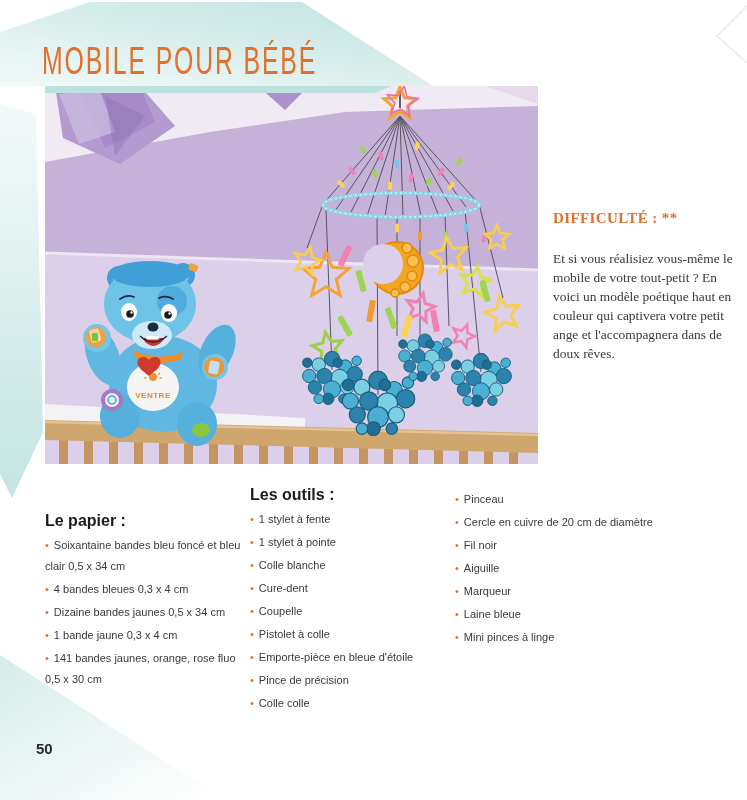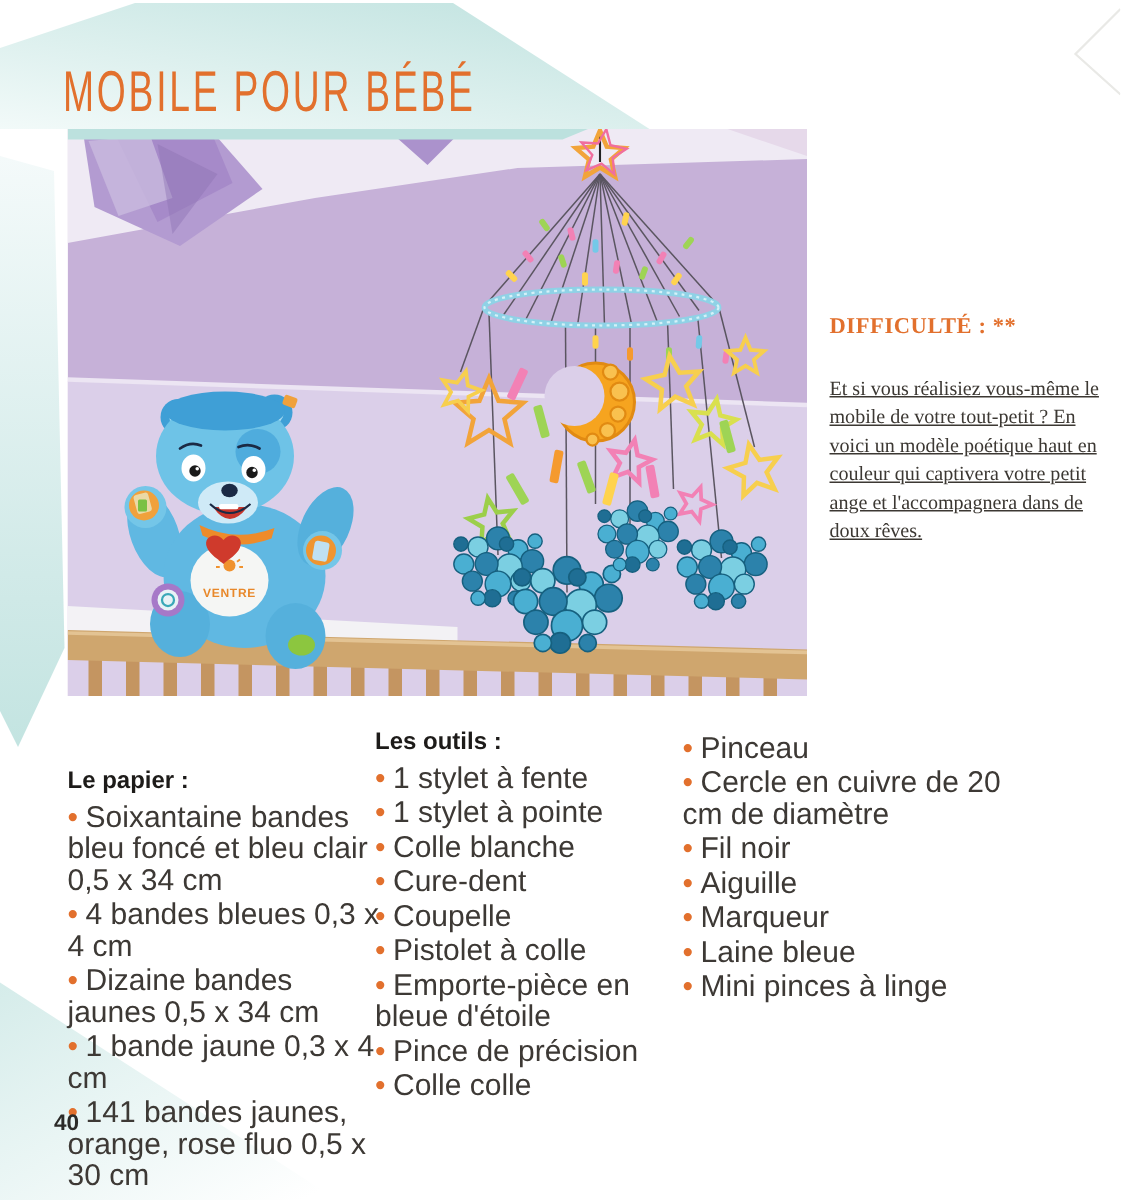--- a/index.html
+++ b/index.html
@@ -10,30 +10,30 @@
 
   .title{position:absolute;left:42px;top:40px;color:#e2702d;font-size:27px;font-weight:normal;
          letter-spacing:2px;transform:scale(0.92,1.42);transform-origin:0 0;white-space:nowrap;}
 
   .photo{position:absolute;left:45px;top:86px;width:544px;height:378px;overflow:hidden;}
 
   .sidebar{position:absolute;left:553px;top:210px;width:194px;}
   .difficulty{font-family:"Liberation Serif",serif;font-weight:bold;color:#e2702d;
               font-size:15px;letter-spacing:0.4px;}
   .intro{margin-top:22px;font-family:"Liberation Serif",serif;font-size:13.4px;
-         line-height:19px;color:#3c3833;text-decoration:underline;}
+         line-height:19px;color:#3c3833;}
 
   .col{position:absolute;}
   .col1{left:45px;top:486px;width:208px;}
   .col2{left:250px;top:486px;width:200px;}
   .col3{left:455px;top:489px;width:215px;}
   .supplies-heading{color:#e2702d;font-weight:bold;font-size:14px;letter-spacing:0.4px;}
   .subhead{font-weight:bold;color:#1d1b19;font-size:16px;margin-bottom:5px;}
   .col1 .subhead{margin-top:26px;}
-  .supply-item{font-size:20px;line-height:21px;color:#3d3935;margin-bottom:2px;}
+  .supply-item{font-size:11px;line-height:21px;color:#3d3935;margin-bottom:2px;}
   .supply-item .bullet{color:#e2702d;margin-right:5px;}
 
   .page-number{position:absolute;left:36px;top:740px;font-weight:bold;font-size:15px;color:#2b2a28;}
 </style>
 </head>
 <body>
 
 <div class="page">
 
   <svg class="decor" width="747" height="800" aria-hidden="true">
@@ -314,14 +314,14 @@
         <div class="supply-item"><span class="bullet">•</span><span>Pinceau</span></div>
         <div class="supply-item"><span class="bullet">•</span><span>Cercle en cuivre de 20 cm de diamètre</span></div>
         <div class="supply-item"><span class="bullet">•</span><span>Fil noir</span></div>
         <div class="supply-item"><span class="bullet">•</span><span>Aiguille</span></div>
         <div class="supply-item"><span class="bullet">•</span><span>Marqueur</span></div>
         <div class="supply-item"><span class="bullet">•</span><span>Laine bleue</span></div>
         <div class="supply-item"><span class="bullet">•</span><span>Mini pinces à linge</span></div>
       </div>
   </div>
 
-  <div class="page-number">40</div>
+  <div class="page-number">50</div>
 </div>
 
 </body></html>

